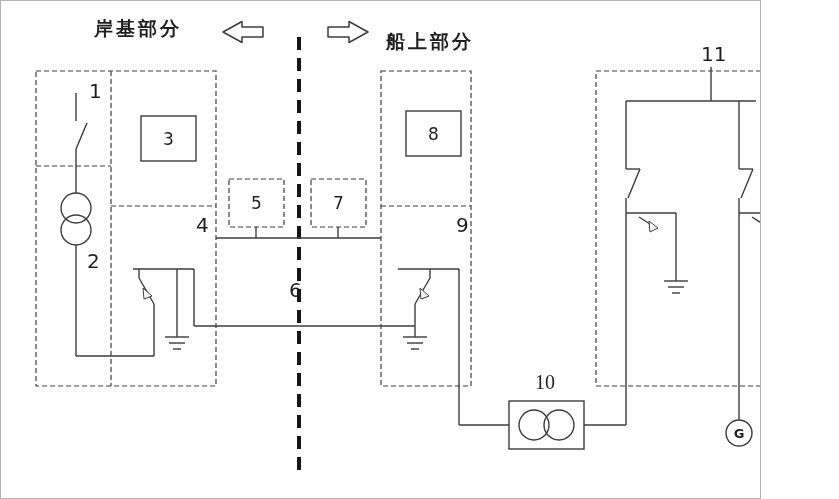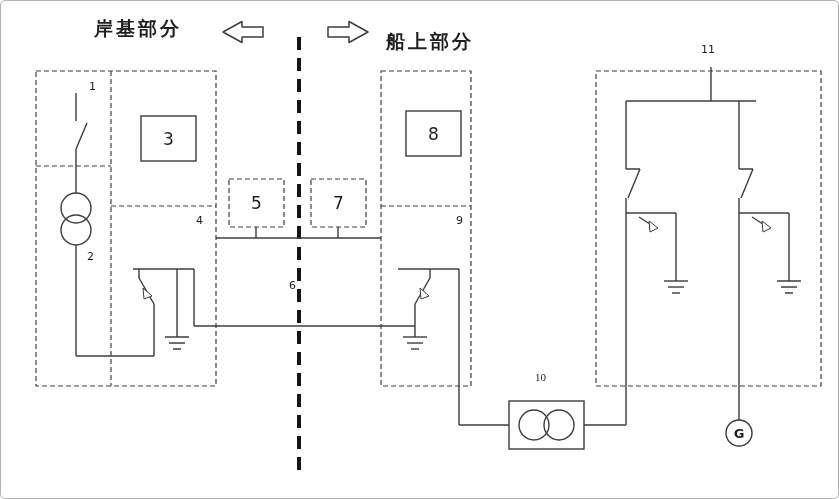--- a/index.html
+++ b/index.html
@@ -1,23 +1,23 @@
 <!DOCTYPE html>
 <html style="--line: #3c3c3c; --text: #1f1f1f; --bg: #ffffff; --frame: #b3b3b3;"><head>
 <meta charset="utf-8">
 <style>
   html,body{margin:0;padding:0;background:#fff;}
   body{font-family:"DejaVu Sans",sans-serif;}
-  .frame{position:relative;width:839px;height:499px;box-sizing:border-box;
+  .frame{position:relative;width:761px;height:499px;box-sizing:border-box;
          background:var(--bg,#ffffff);border:1px solid var(--frame,#b3b3b3);
-         border-radius:5px;overflow:hidden;}
+         border-radius:0;overflow:hidden;}
   .frame svg{position:absolute;left:0;top:0;}
   .hdr{position:absolute;font-size:19px;font-weight:700;letter-spacing:3px;
        color:var(--text,#1f1f1f);white-space:nowrap;}
-  .lbl{position:absolute;font-size:11px;color:var(--text,#1f1f1f);line-height:1;}
+  .lbl{position:absolute;font-size:20px;color:var(--text,#1f1f1f);line-height:1;}
   .boxnum{position:absolute;display:flex;align-items:center;justify-content:center;
           font-size:17px;color:var(--text,#1f1f1f);}
   .gl{font-size:13px;font-weight:700;}
   
   .ln{stroke:var(--line,#3c3c3c);stroke-width:1.4;fill:none;}
   .dsh{stroke:var(--line,#3c3c3c);stroke-width:1.2;fill:none;stroke-dasharray:5 3;}
   .thk{stroke:#151515;stroke-width:4;fill:none;stroke-dasharray:13 8;}
   .arr{fill:#ffffff;stroke:var(--line,#3c3c3c);stroke-width:1.5;stroke-linejoin:round;}
   .tri{fill:#ffffff;stroke:var(--line,#3c3c3c);stroke-width:1;}
 </style>

